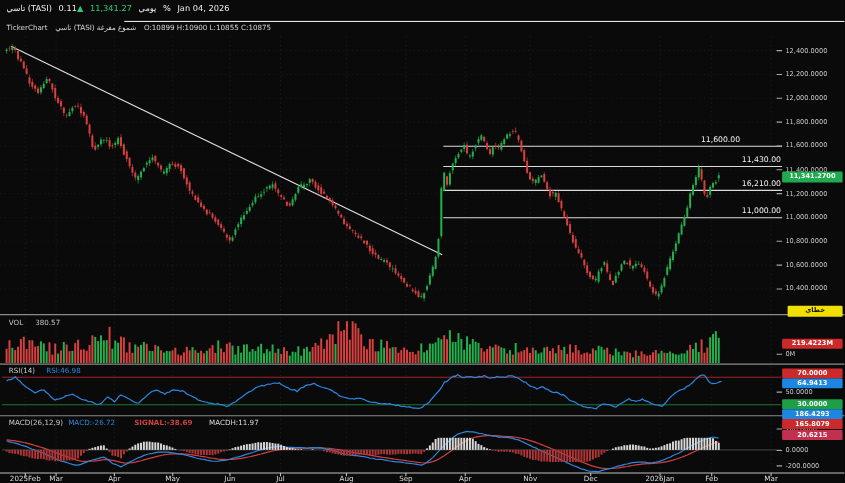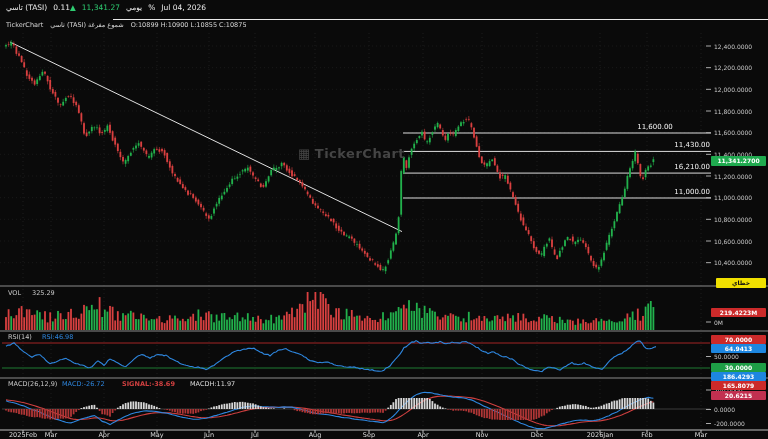--- a/index.html
+++ b/index.html
@@ -1118,49 +1118,46 @@
         <line x1="706" y1="390" x2="711" y2="390" stroke="#aaa" stroke-width="1"></line>
         <line x1="706" y1="409.5" x2="711" y2="409.5" stroke="#aaa" stroke-width="1"></line>
         <line x1="706" y1="423.5" x2="711" y2="423.5" stroke="#aaa" stroke-width="1"></line>
       </g>
     </svg>
 
   <div class="abs axis-overlay" style="top:33px;left:706px;width:62px;height:397px;"></div>
   <div class="abs axis-overlay" style="top:430px;left:0;width:706px;height:9px;"></div>
 
   <div class="abs hdr1">
-    <span>تاسي (TASI)</span><span>يومي</span><span class="green-txt">11,341.27</span><span class="green-txt">▲</span><span>0.11%</span><span>Jul 04, 2026</span>
+    <span>تاسي (TASI)</span><span>يومي</span><span class="green-txt">11,341.27</span><span class="green-txt">▲</span><span>0.11%</span><span>Jan 04, 2026</span>
   </div>
   <div class="abs sep-top"></div>
 
   <div class="abs hdr2">
     <span>TickerChart</span><span>تاسي (TASI) شموع مفرغة</span><span>O:10899   H:10900   L:10855   C:10875</span>
   </div>
 
-  <div class="abs watermark">
-    <span class="wm-icon">▦</span><span>TickerChart</span>
-  </div>
 
   <div class="abs badge green" style="top:156px;">11,341.2700</div>
   <div class="abs badge yellow" style="top:278px;">خطاي</div>
   <div class="abs badge red" style="top:308px;">219.4223M</div>
   <div class="abs tick-lbl" style="top:318.5px;">0M</div>
   <div class="abs badge red" style="top:334.5px;">70.0000</div>
   <div class="abs badge blue" style="top:343.5px;">64.9413</div>
   <div class="abs tick-lbl" style="top:352.5px;">50.0000</div>
   <div class="abs badge darkgreen" style="top:363px;">30.0000</div>
   <div class="abs badge blue" style="top:371.5px;">186.4293</div>
   <div class="abs badge red" style="top:380.5px;">165.8079</div>
   <div class="abs tick-lbl" style="top:386.5px;z-index:1;">200.0000</div>
   <div class="abs badge crimson" style="top:391px;">20.6215</div>
   <div class="abs tick-lbl" style="top:406px;">0.0000</div>
   <div class="abs tick-lbl" style="top:420px;">-200.0000</div>
 
   <div class="abs pnl-hdr" style="top:288.5px;left:8px;">VOL</div>
-  <div class="abs pnl-hdr green-txt" style="top:288.5px;left:32px;">325.29</div>
+  <div class="abs pnl-hdr green-txt" style="top:288.5px;left:32px;">380.57</div>
   <div class="abs pnl-hdr" style="top:333px;left:8px;">RSI(14)</div>
   <div class="abs pnl-hdr blue-txt" style="top:333px;left:42px;">RSI:46.98</div>
   <div class="abs pnl-hdr" style="top:380px;left:8px;">MACD(26,12,9)</div>
   <div class="abs pnl-hdr blue-txt" style="top:380px;left:62px;">MACD:-26.72</div>
   <div class="abs pnl-hdr red-txt" style="top:380px;left:122px;font-weight:bold;">SIGNAL:-38.69</div>
   <div class="abs pnl-hdr gray-txt" style="top:380px;left:190px;">MACDH:11.97</div>
 
   <div id="price-axis-labels">
       <div class="abs axis-lbl" style="top: 42.5px;">12,400.0000</div>
       <div class="abs axis-lbl" style="top: 64.167px;">12,200.0000</div>

